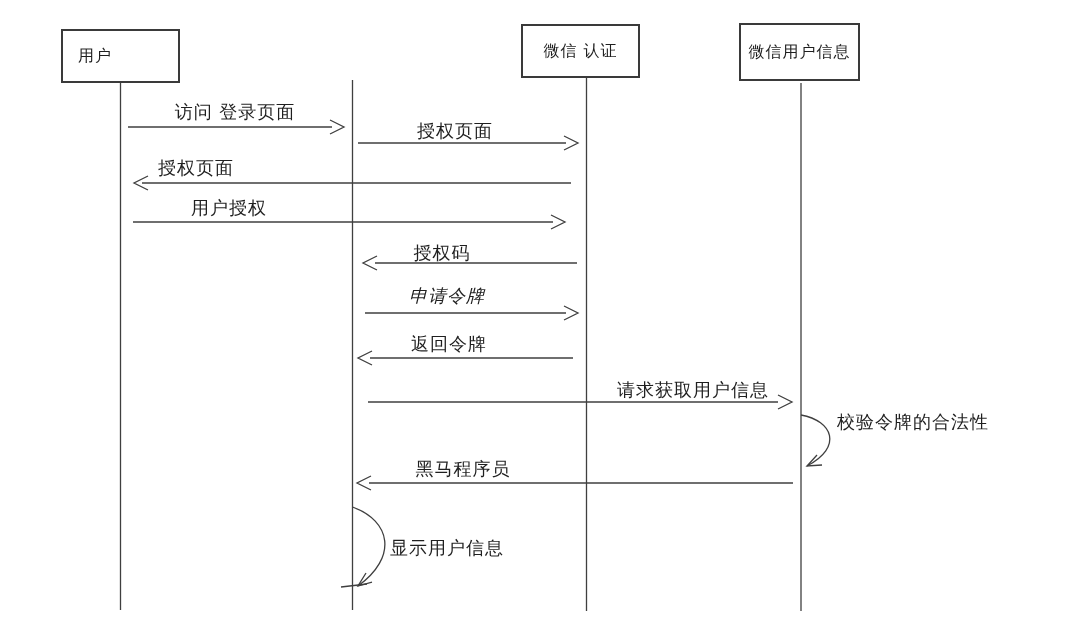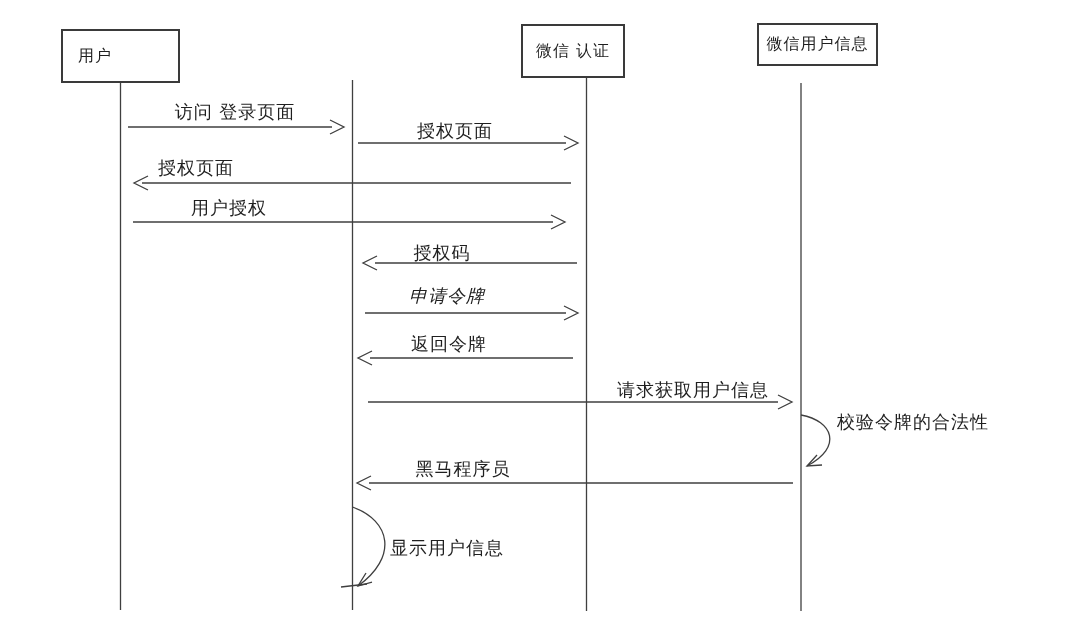--- a/index.html
+++ b/index.html
@@ -98,24 +98,24 @@
     <g>
       <path d="M 352.5 507 C 391 521 398 557 358 586"></path>
       <polyline points="372,582 358,586 366,573"></polyline>
       <line x1="341" y1="587" x2="367" y2="584"></line>
     </g>
   </svg>
 
   <div class="actor align-left" style="left:61px; top:29px; width:119px; height:54px;">
     <span>用户</span>
   </div>
-  <div class="actor" style="left:521px; top:24px; width:104px; height:54px;">
+  <div class="actor" style="left:521px; top:24px; width:119px; height:54px;">
     <span>微信 认证</span>
   </div>
-  <div class="actor" style="left:739px; top:23px; width:121px; height:43px;margin-left:18px;">
+  <div class="actor" style="left:739px; top:23px; width:121px; height:58px;">
     <span>微信用户信息</span>
   </div>
 
   <div class="msg-label" style="left:235px; top:112px;">访问 登录页面</div>
   <div class="msg-label" style="left:455px; top:131px;">授权页面</div>
   <div class="msg-label" style="left:196px; top:168px;">授权页面</div>
   <div class="msg-label" style="left:221px; top:208px;margin-left:8px;">用户授权</div>
   <div class="msg-label" style="left:442px; top:253px;">授权码</div>
   <div class="msg-label" style="left:447px; top:296px;font-style:italic;">申请令牌</div>
   <div class="msg-label" style="left:449px; top:344px;">返回令牌</div>

